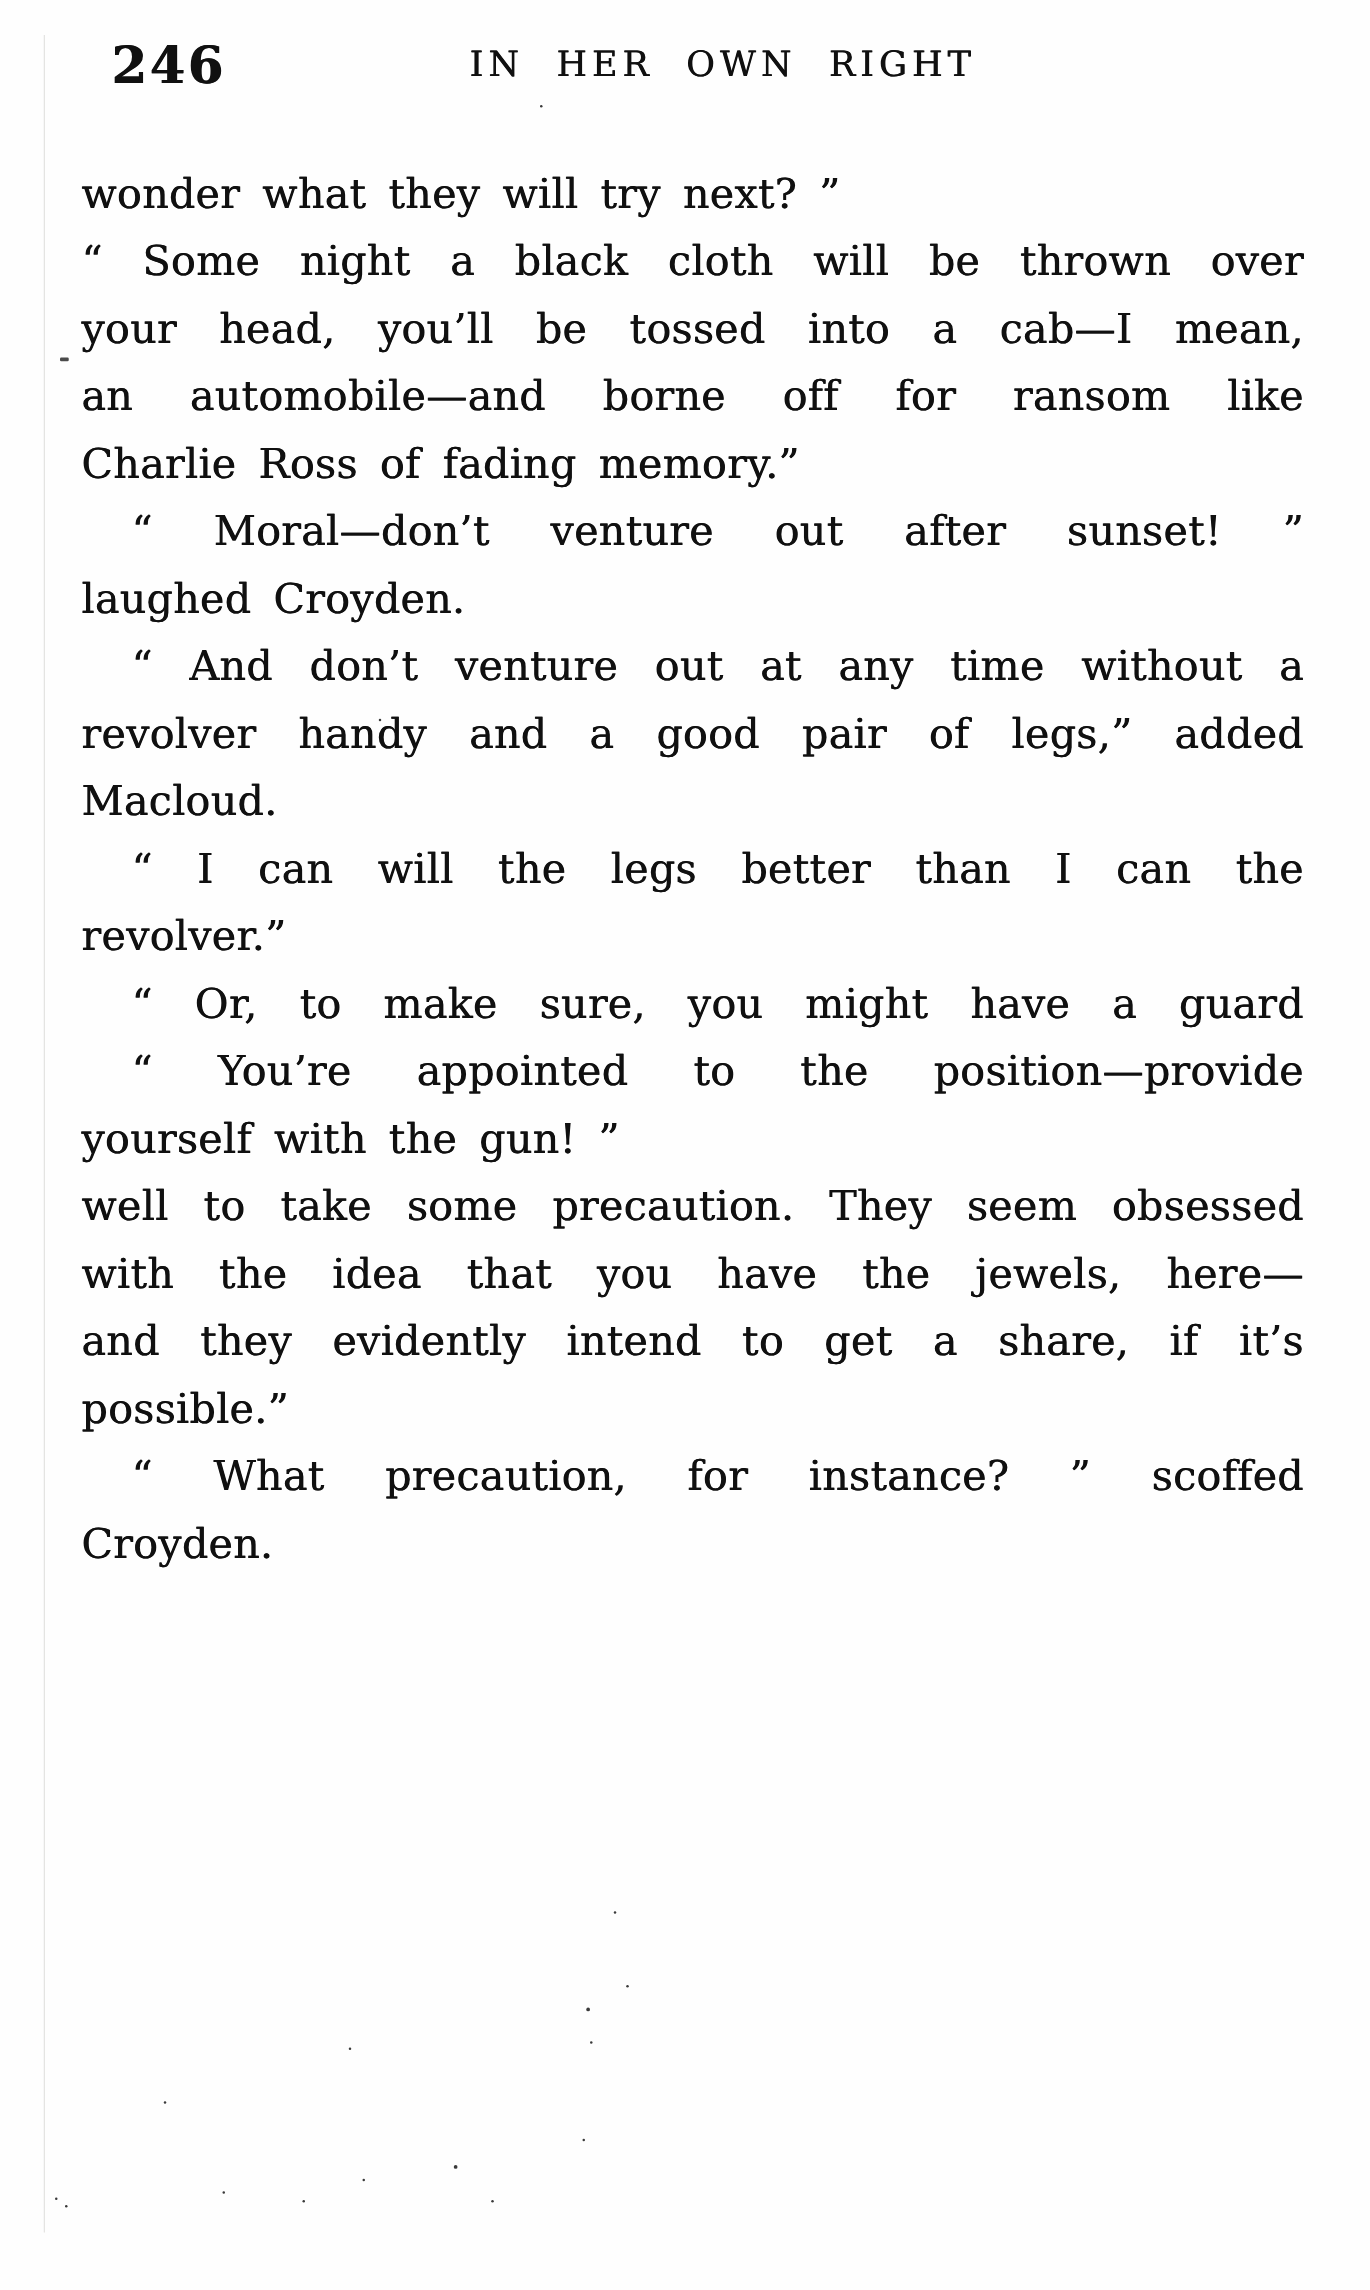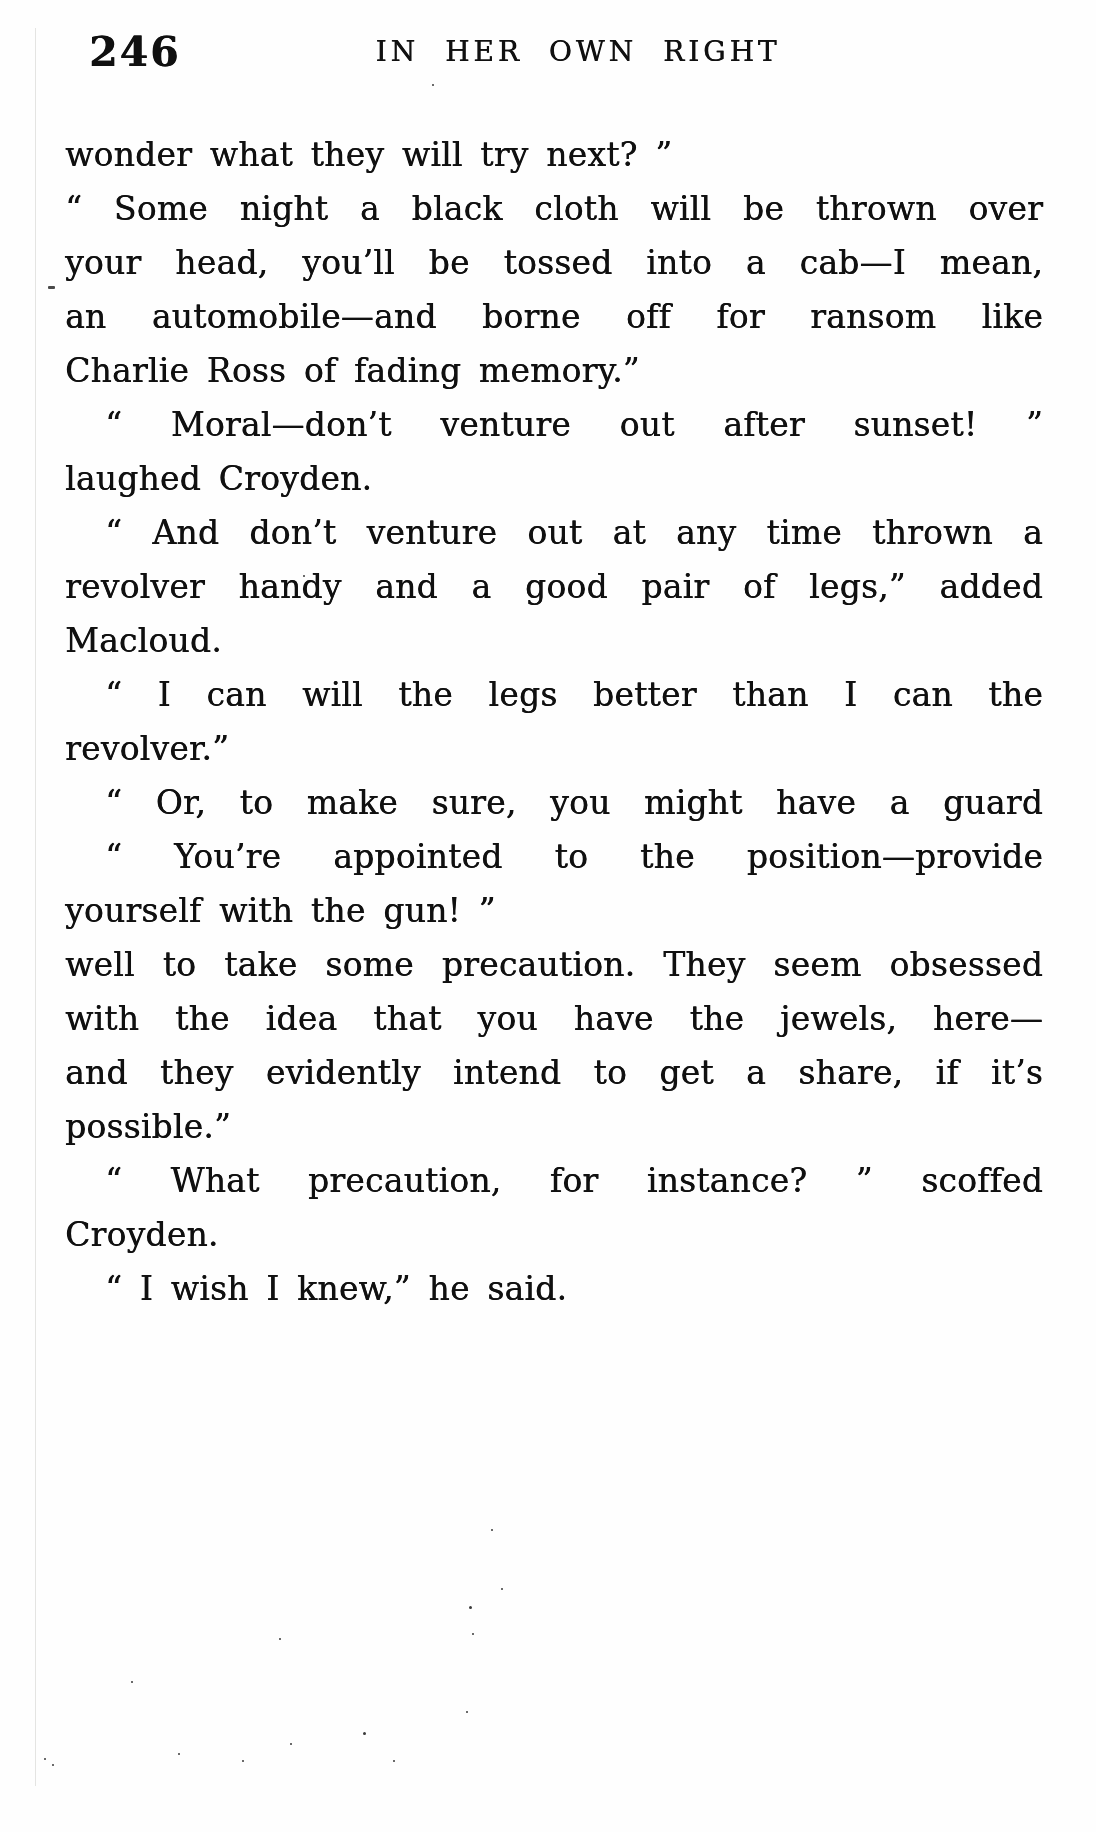--- a/index.html
+++ b/index.html
@@ -72,21 +72,21 @@
       <span class="ln j" style="display:block">an automobile—and borne off for ransom like</span>
       <span class="ln last" style="display:block">Charlie Ross of fading memory.”</span>
     </p>
 
     <p>
       <span class="ln j in" style="display:block">“ Moral—don’t venture out after sunset! ”</span>
       <span class="ln last" style="display:block">laughed Croyden.</span>
     </p>
 
     <p>
-      <span class="ln j in" style="display:block">“ And don’t venture out at any time thrown a</span>
+      <span class="ln j in" style="display:block">“ And don’t venture out at any time without a</span>
       <span class="ln j" style="display:block">revolver handy and a good pair of legs,” added</span>
       <span class="ln last" style="display:block">Macloud.</span>
     </p>
 
     <p>
       <span class="ln j in" style="display:block">“ I can will the legs better than I can the</span>
       <span class="ln last" style="display:block">revolver.”</span>
     </p>
 
     <p>
@@ -104,23 +104,20 @@
       <span class="ln j" style="display:block">and they evidently intend to get a share, if it’s</span>
       <span class="ln last" style="display:block">possible.”</span>
     </p>
 
     <p>
       <span class="ln j in" style="display:block">“ What precaution, for instance? ” scoffed</span>
       <span class="ln last" style="display:block">Croyden.</span>
     </p>
 
 
-    <p>
-      <span class="ln last in" style="display:block">“ I wish I knew,” he said.</span>
-    </p>
 
   </div>
 
   <div class="noise dash" style="left:48px;top:286px"></div>
   <div class="noise d2" style="left:432px;top:84px"></div>
   <div class="noise d2" style="left:303px;top:575px"></div>
   <div class="noise d2" style="left:491px;top:1529px"></div>
   <div class="noise d2" style="left:501px;top:1588px"></div>
   <div class="noise d3" style="left:469px;top:1606px"></div>
   <div class="noise d2" style="left:472px;top:1633px"></div>

